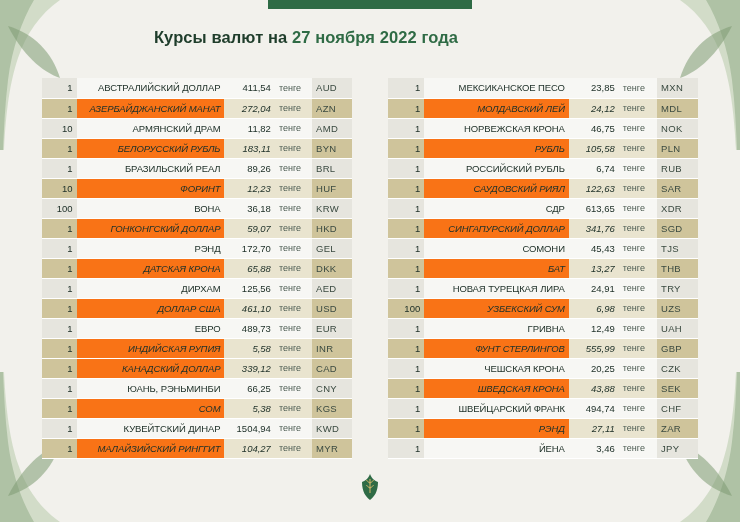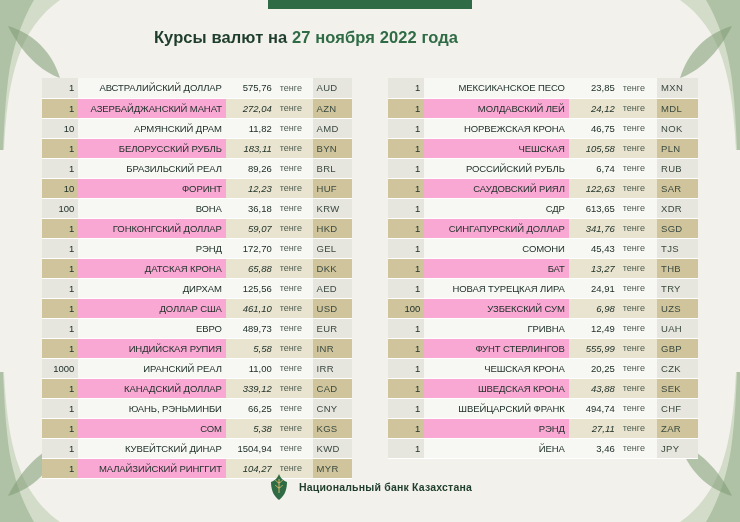--- a/index.html
+++ b/index.html
@@ -42,21 +42,21 @@
     font-size:9.5px;
     color:#20322a;
     border-bottom:1px solid #ffffff;
     padding:0 4px;
     white-space:nowrap;
     overflow:hidden;
   }
   .c-qty{width:34px;text-align:right;background:#e6e5de;}
   .c-qty.hl{background:#cfc49b;}
   .c-name{width:146px;text-align:right;background:#f7f7f4;letter-spacing:-.1px;}
-  .c-name.hl{background:#f9a8d4;}
+  .c-name.hl{background:#f97316;font-style:italic;}
   .c-val{width:48px;text-align:right;background:#f7f7f4;}
   .c-val.hl{background:#e9e4cf;font-style:italic;}
   .c-unit{width:34px;text-align:left;background:#f7f7f4;color:#4a5a50;font-size:9px;margin-left:8px;}
   .c-unit.hl{background:#e9e4cf;}
   .c-code{width:38px;text-align:left;background:#e6e5de;color:#3a4a40;letter-spacing:.3px;}
   .c-code.hl{background:#cfc49b;}
 
   .footer{
     position:absolute;left:0;bottom:22px;width:740px;
     display:flex;align-items:center;justify-content:center;gap:9px;
@@ -94,21 +94,21 @@
   <span>Курсы валют на </span><span class="date">27 ноября 2022 года</span>
 </div>
 
 <div class="columns">
   <div class="col">
     <table>
         <tbody id="tbody-0">
           <tr>
             <td class="c-qty">1</td>
             <td class="c-name">АВСТРАЛИЙСКИЙ ДОЛЛАР</td>
-            <td class="c-val">575,76</td>
+            <td class="c-val">411,54</td>
             <td class="c-unit">тенге</td>
             <td class="c-code">AUD</td>
           </tr>
           <tr>
             <td class="c-qty hl">1</td>
             <td class="c-name hl">АЗЕРБАЙДЖАНСКИЙ МАНАТ</td>
             <td class="c-val hl">272,04</td>
             <td class="c-unit hl">тенге</td>
             <td class="c-code hl">AZN</td>
           </tr>
@@ -188,27 +188,20 @@
             <td class="c-val">489,73</td>
             <td class="c-unit">тенге</td>
             <td class="c-code">EUR</td>
           </tr>
           <tr>
             <td class="c-qty hl">1</td>
             <td class="c-name hl">ИНДИЙСКАЯ РУПИЯ</td>
             <td class="c-val hl">5,58</td>
             <td class="c-unit hl">тенге</td>
             <td class="c-code hl">INR</td>
-          </tr>
-          <tr>
-            <td class="c-qty">1000</td>
-            <td class="c-name">ИРАНСКИЙ РЕАЛ</td>
-            <td class="c-val">11,00</td>
-            <td class="c-unit">тенге</td>
-            <td class="c-code">IRR</td>
           </tr>
           <tr>
             <td class="c-qty hl">1</td>
             <td class="c-name hl">КАНАДСКИЙ ДОЛЛАР</td>
             <td class="c-val hl">339,12</td>
             <td class="c-unit hl">тенге</td>
             <td class="c-code hl">CAD</td>
           </tr>
           <tr>
             <td class="c-qty">1</td>
@@ -260,21 +253,21 @@
           </tr>
           <tr>
             <td class="c-qty">1</td>
             <td class="c-name">НОРВЕЖСКАЯ КРОНА</td>
             <td class="c-val">46,75</td>
             <td class="c-unit">тенге</td>
             <td class="c-code">NOK</td>
           </tr>
           <tr>
             <td class="c-qty hl">1</td>
-            <td class="c-name hl">ЧЕШСКАЯ</td>
+            <td class="c-name hl">РУБЛЬ</td>
             <td class="c-val hl">105,58</td>
             <td class="c-unit hl">тенге</td>
             <td class="c-code hl">PLN</td>
           </tr>
           <tr>
             <td class="c-qty">1</td>
             <td class="c-name">РОССИЙСКИЙ РУБЛЬ</td>
             <td class="c-val">6,74</td>
             <td class="c-unit">тенге</td>
             <td class="c-code">RUB</td>
@@ -380,14 +373,13 @@
         </tbody>
       </table>
   </div>
 </div>
 
 <div class="footer">
   <svg class="logo" viewBox="0 0 22 26">
     <path d="M11 0 C13 5 16 7 19 8 C19 18 15 23 11 26 C7 23 3 18 3 8 C6 7 9 5 11 0 Z" fill="#2f6b45"></path>
     <path d="M11 5 C11 9 11 14 11 19 M11 9 C9 8 8 7 7.5 6 M11 9 C13 8 14 7 14.5 6 M11 14 C9 13 8 12 7.5 11 M11 14 C13 13 14 12 14.5 11" stroke="#d9b96a" stroke-width="1" fill="none"></path>
   </svg>
-  <div class="fl">Национальный банк Казахстана</div>
 </div>
 
 </body></html>

